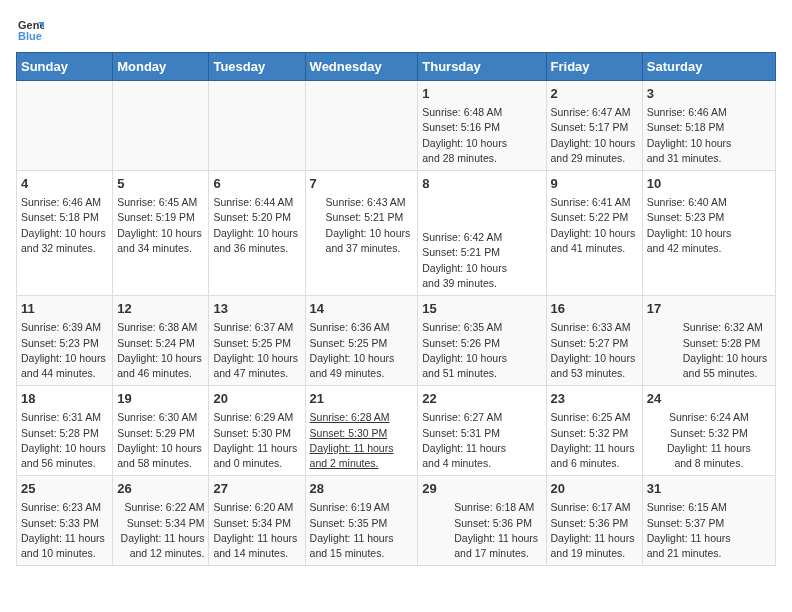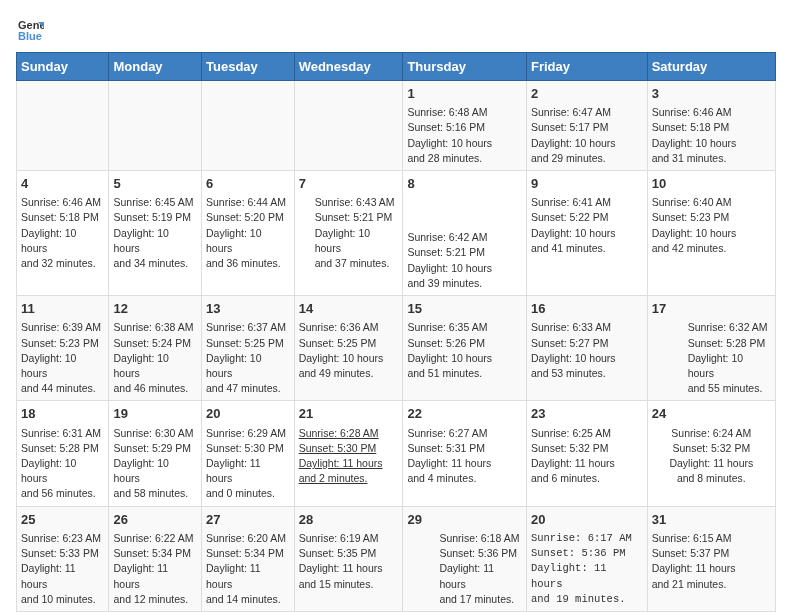--- a/index.html
+++ b/index.html
@@ -304,21 +304,21 @@
       <tr>
         <td>
           <span class="day-num">25</span>
           <div class="day-info" style="white-space: pre-line;">Sunrise: 6:23 AM
 Sunset: 5:33 PM
 Daylight: 11 hours
 and 10 minutes.</div>
         </td>
         <td>
           <span class="day-num">26</span>
-          <div class="day-info" style="white-space: pre-line;">Sunrise: 6:22 AM
+          <div class="day-info" style="white-space: pre-line; text-align: right;">Sunrise: 6:22 AM
 Sunset: 5:34 PM
 Daylight: 11 hours
 and 12 minutes.</div>
         </td>
         <td>
           <span class="day-num">27</span>
           <div class="day-info" style="white-space: pre-line;">Sunrise: 6:20 AM
 Sunset: 5:34 PM
 Daylight: 11 hours
 and 14 minutes.</div>
@@ -332,21 +332,21 @@
         </td>
         <td>
           <span class="day-num">29</span>
           <div class="day-info" style="white-space: pre-line; margin-left: 32px;">Sunrise: 6:18 AM
 Sunset: 5:36 PM
 Daylight: 11 hours
 and 17 minutes.</div>
         </td>
         <td>
           <span class="day-num">20</span>
-          <div class="day-info" style="white-space: pre-line; font-family: Liberation Mono, monospace;">Sunrise: 6:17 AM
+          <div class="day-info" style="white-space: pre-line;">Sunrise: 6:17 AM
 Sunset: 5:36 PM
 Daylight: 11 hours
 and 19 minutes.</div>
         </td>
         <td>
           <span class="day-num">31</span>
           <div class="day-info" style="white-space: pre-line;">Sunrise: 6:15 AM
 Sunset: 5:37 PM
 Daylight: 11 hours
 and 21 minutes.</div>

